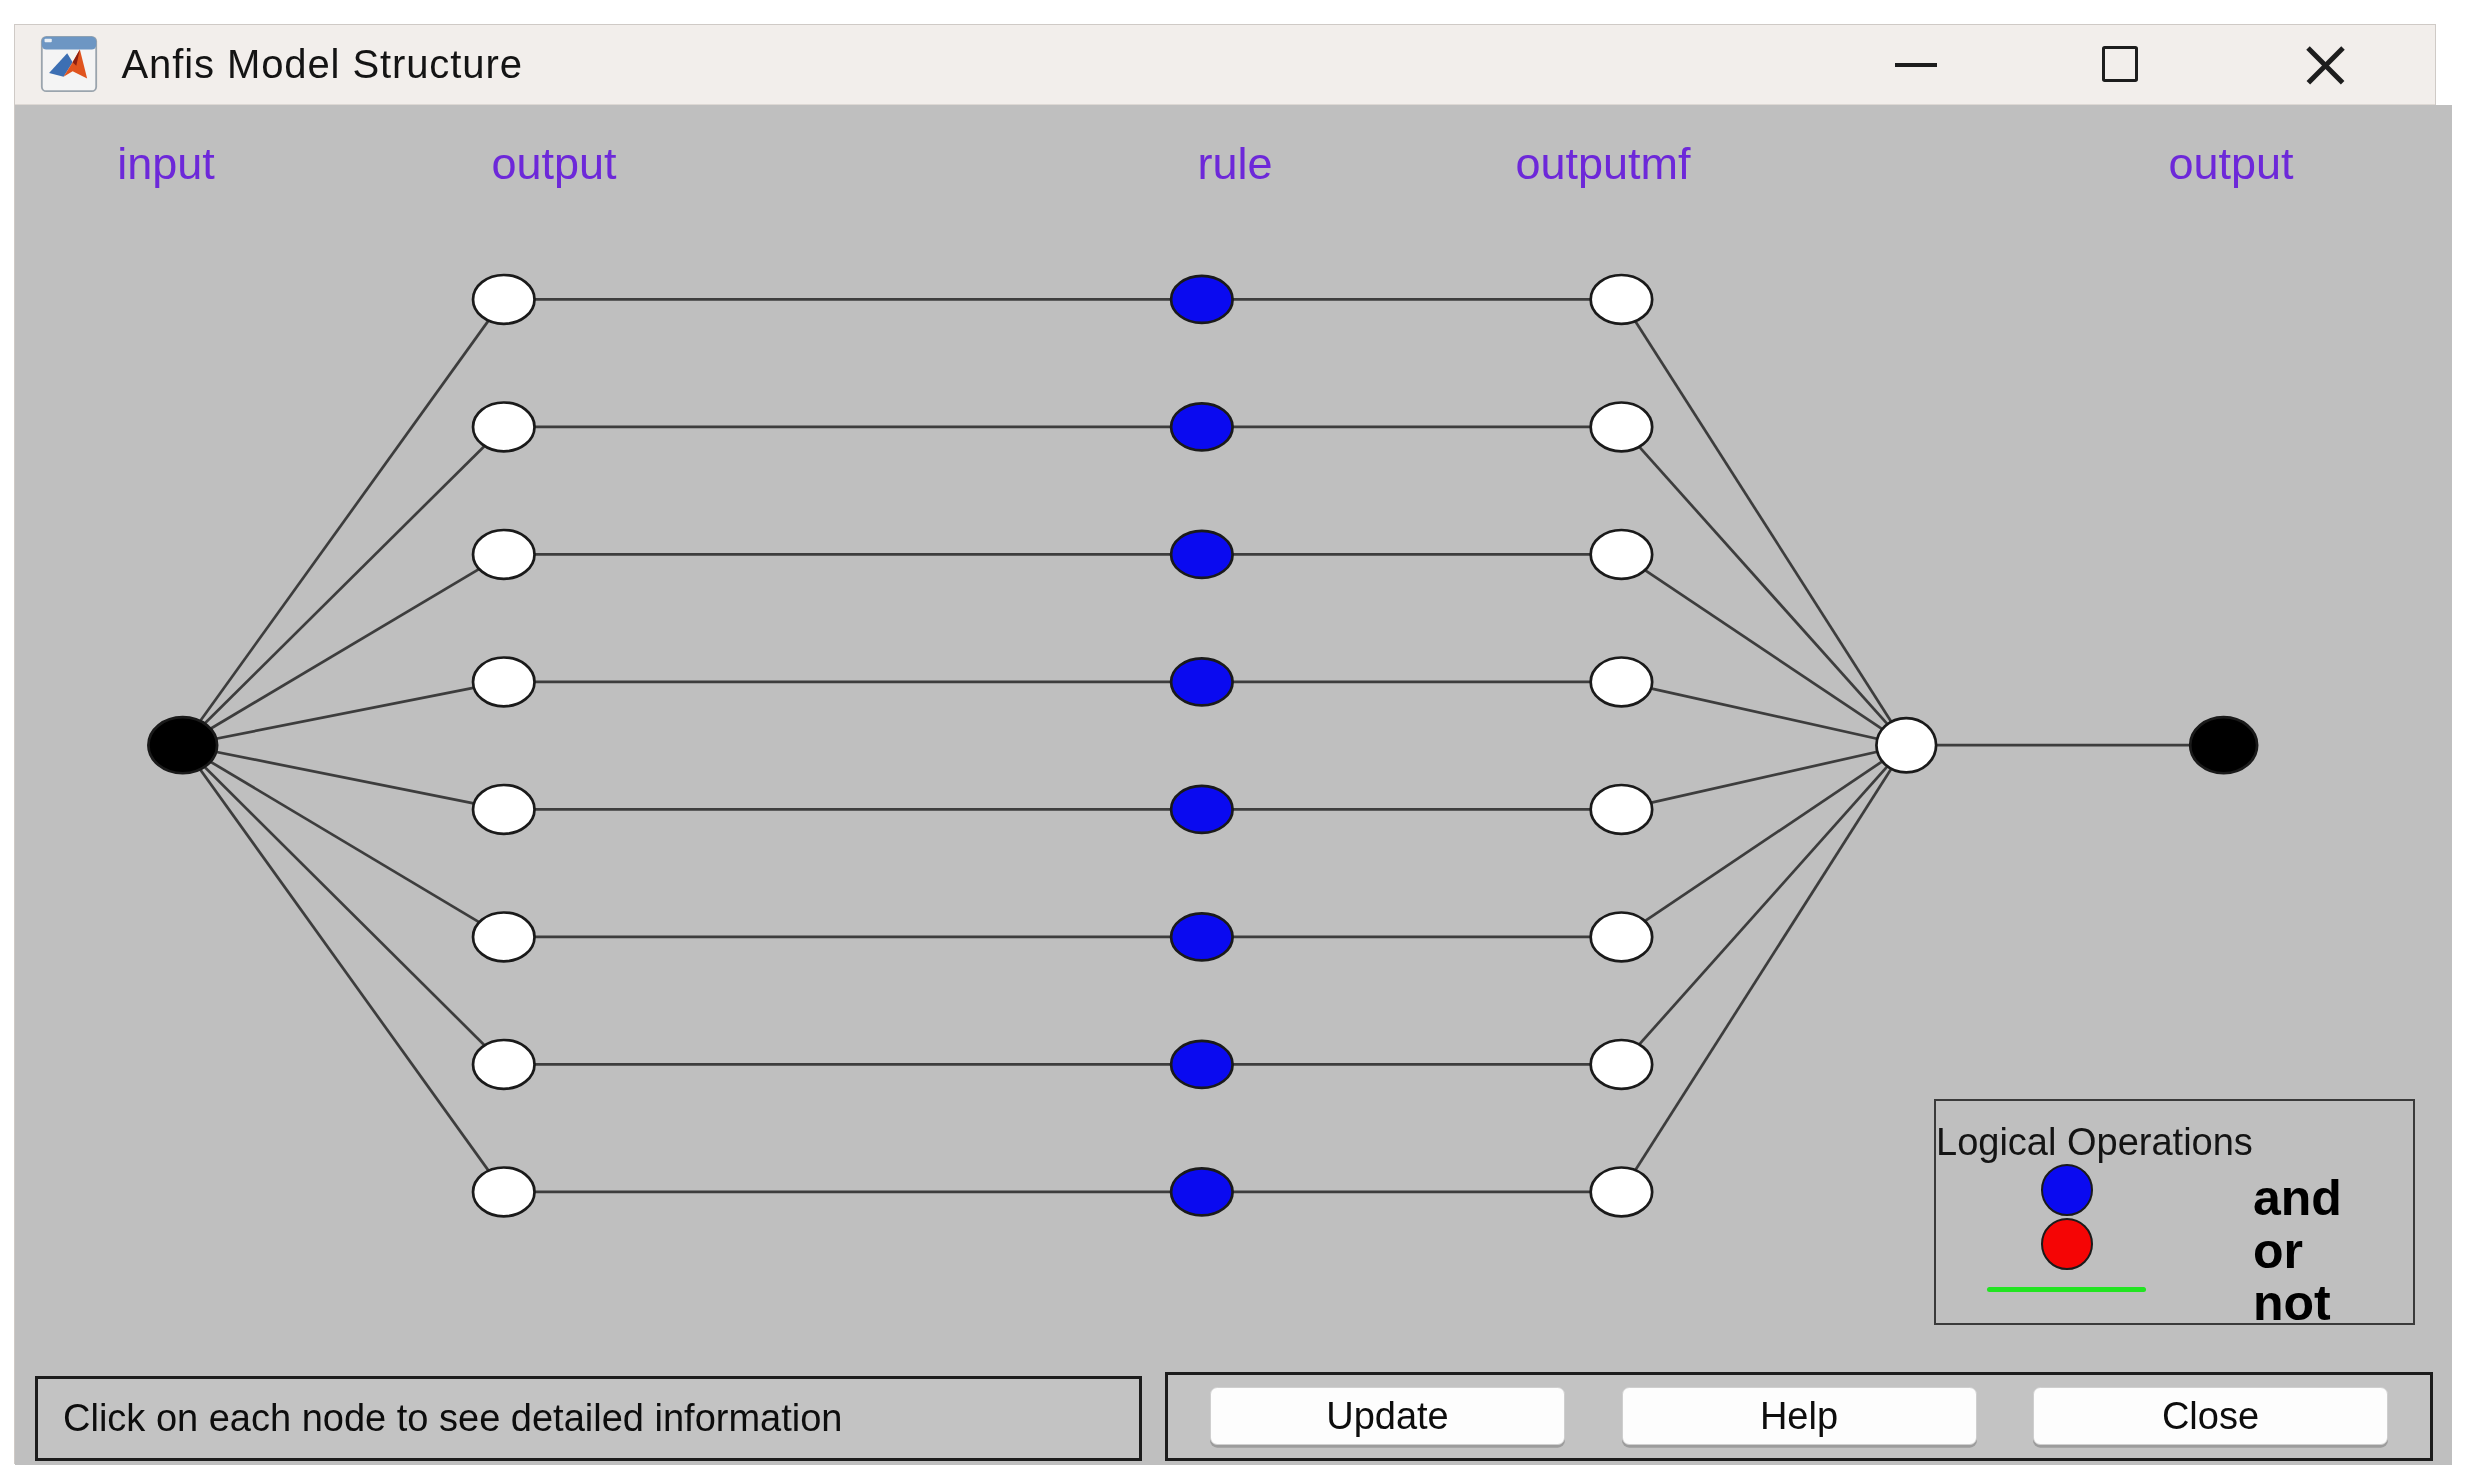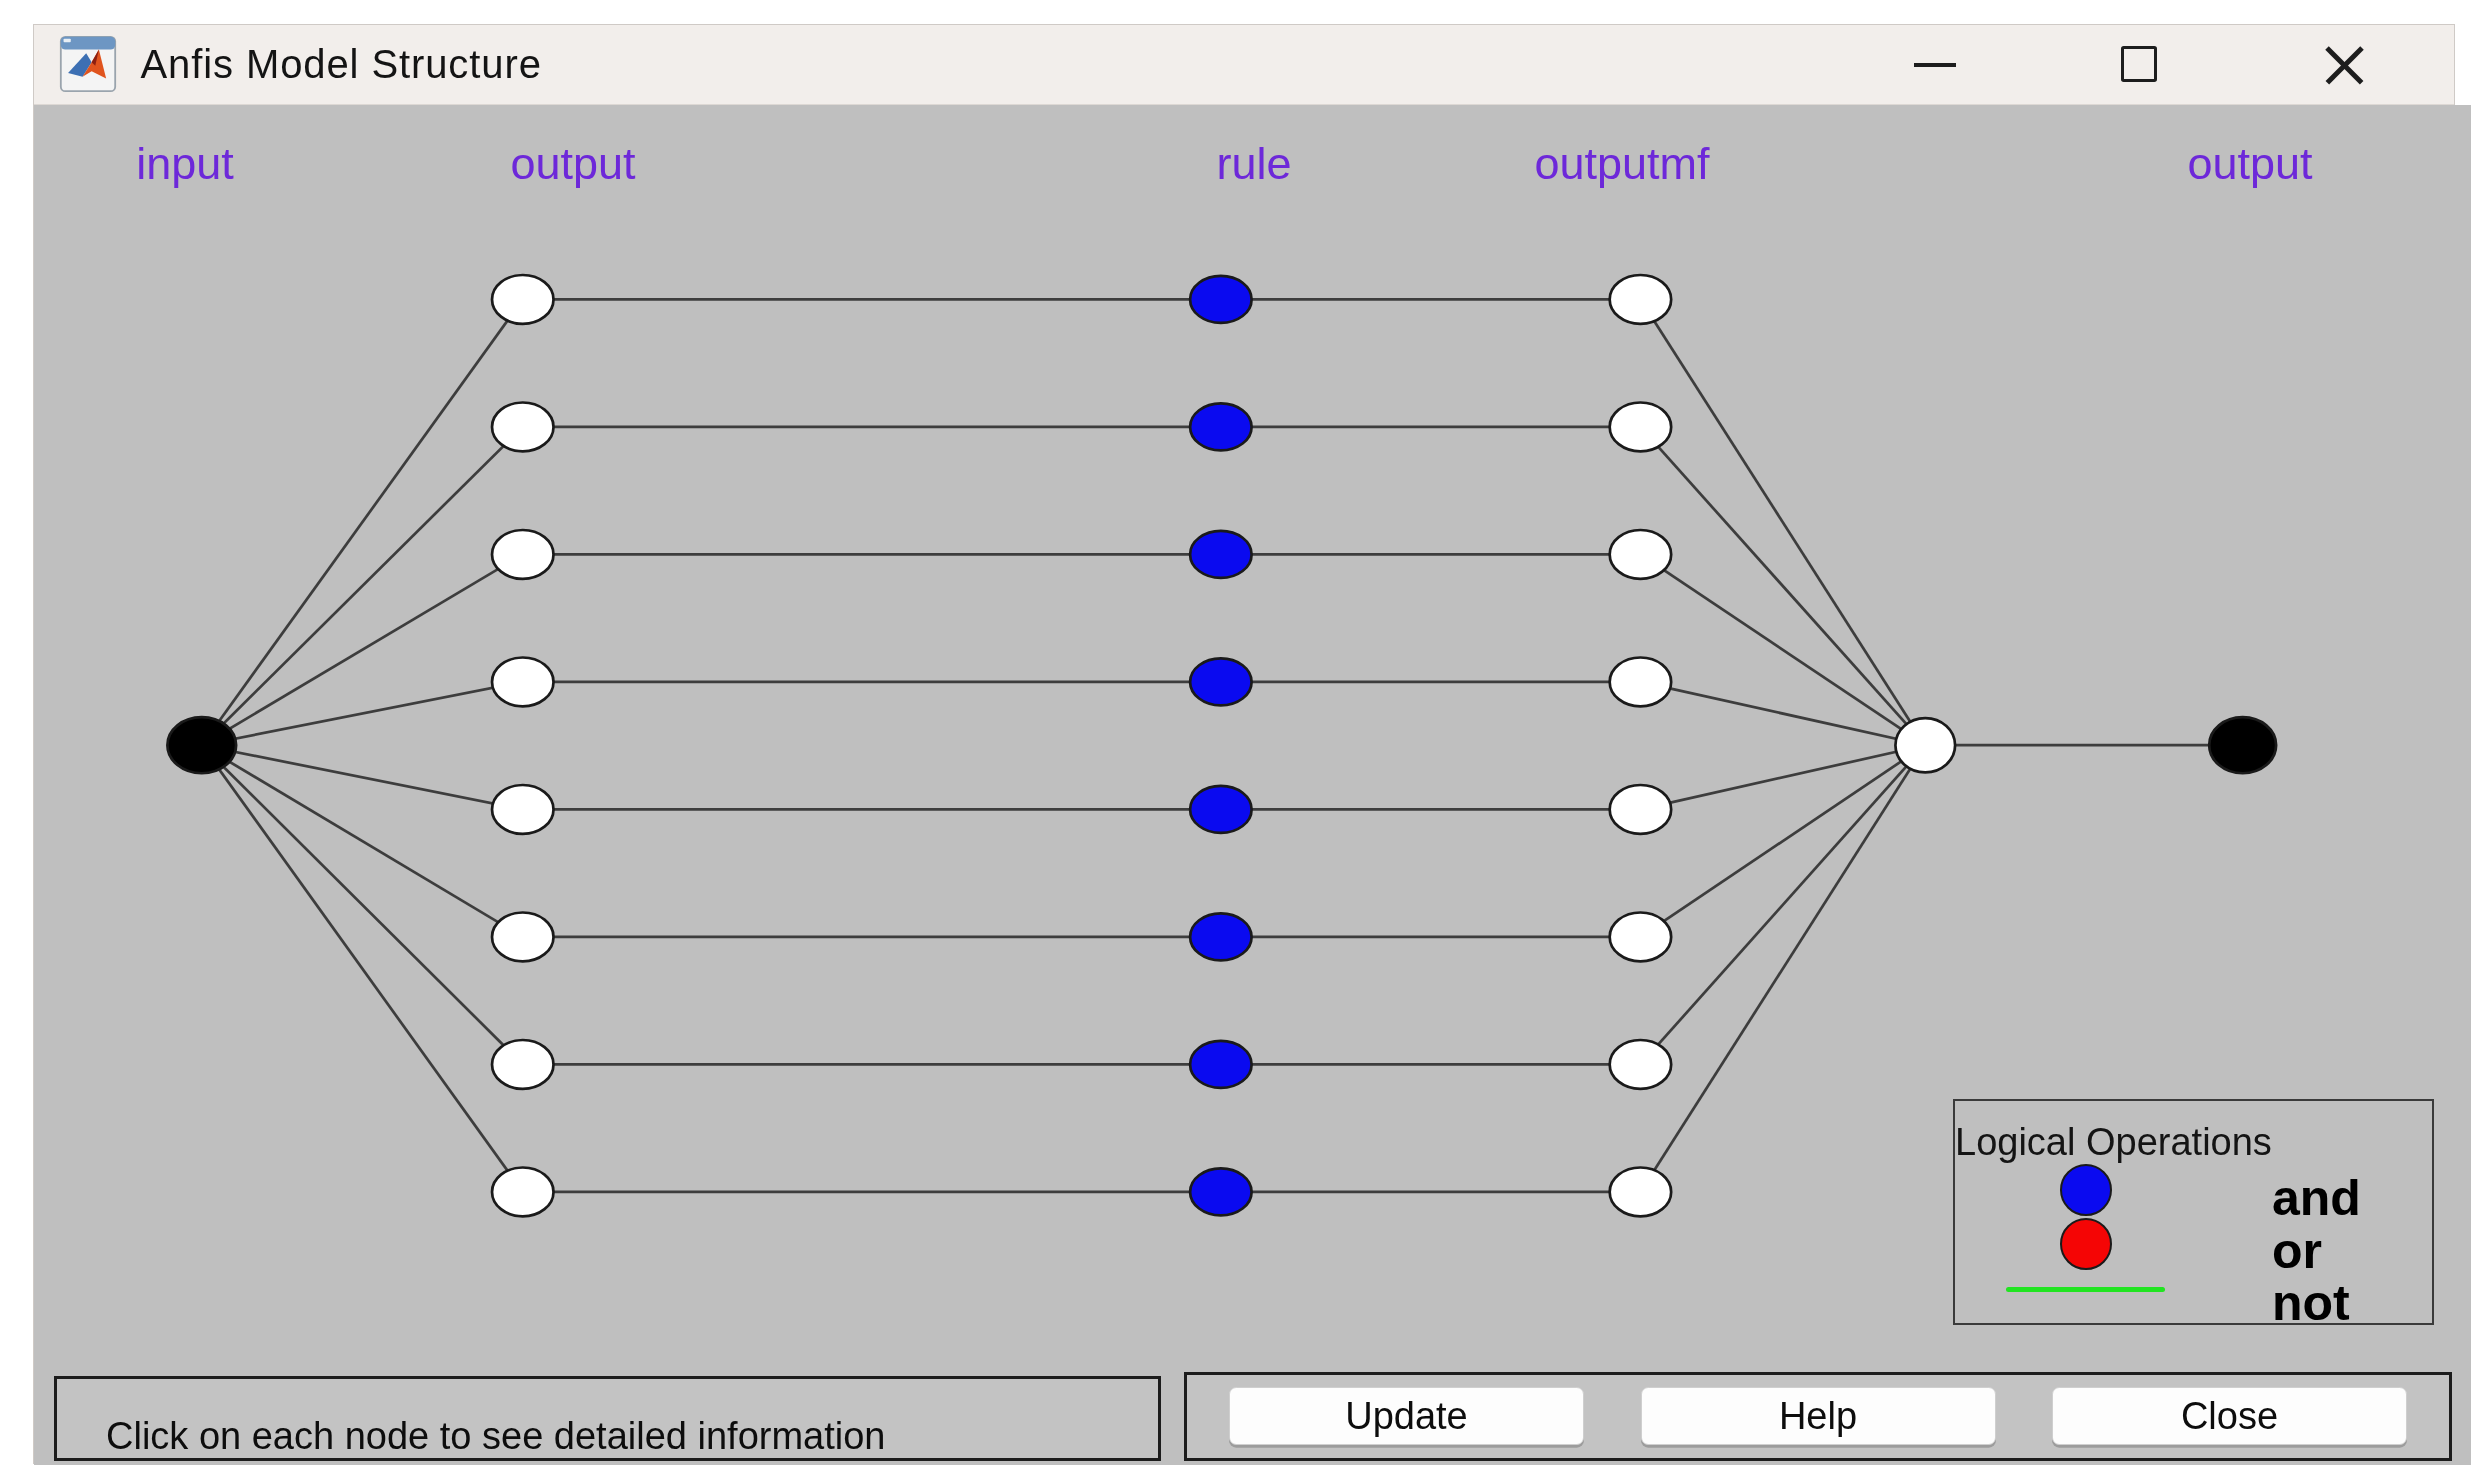--- a/index.html
+++ b/index.html
@@ -1,19 +1,19 @@
 <!DOCTYPE html>
 <html style="font-size:14.5px"><head>
 <meta charset="utf-8">
 <style>
   * { margin:0; padding:0; box-sizing:border-box; }
   html,body { width:2487px; height:1483px; background:#ffffff; font-family:"Liberation Sans", sans-serif; }
 
   .app-window{
-    position:absolute; left:33px; top:23.5px; width:2422px; height:1440px;
+    position:absolute; left:14px; top:23.5px; width:2422px; height:1440px;
     border:0.9px solid #cfcac6; background:#bfbfbf;
   }
 
   
   .title-bar{
     position:absolute; left:0; top:0; width:100%; height:80px;
     background:#f2eeeb; border-bottom:0.9px solid #ddd8d4;
     display:flex; align-items:center;
   }
   .app-icon{ width:58px; height:58px; margin-left:25px; flex:0 0 auto; }
@@ -46,21 +46,21 @@
     font-size:38px; font-weight:500; color:#141414; }
   .legend-marker{ position:absolute; border-radius:50%; border:2.7px solid #1a1a1a; width:52px; height:52px; left:105px; }
   .lm-and{ top:63px; } .lm-or{ top:117px; }
   .legend-line{ position:absolute; left:51px; top:186px; width:159px; height:5.4px; border-radius:2.7px; }
   .legend-label{ position:absolute; left:317px; width:145px; font-size:50px; font-weight:700; color:#000000; }
   .ll-and{ top:68px; } .ll-or{ top:121px; } .ll-not{ top:173px; }
 
   
   .status-box{
     position:absolute; left:20px; top:1271px; width:1107px; height:85px;
-    border:3.6px solid #1c1c1c; background:#c3c3c3; display:flex; align-items:flex-end;padding-left:24px;
+    border:3.6px solid #1c1c1c; background:#c3c3c3; display:flex; align-items:center;
   }
   .status-text{ padding-left:25px; font-size:38px; font-weight:500; color:#0d0d0d; white-space:nowrap; }
 
   .button-panel{
     position:absolute; left:1150px; top:1267px; width:1268px; height:89px;
     border:3.6px solid #1c1c1c; background:#c3c3c3;
     display:flex; align-items:center; justify-content:space-between; padding:0 42px;gap:24px;
   }
   .dialog-button{
     width:355px; height:58px; background:#fdfdfd;

